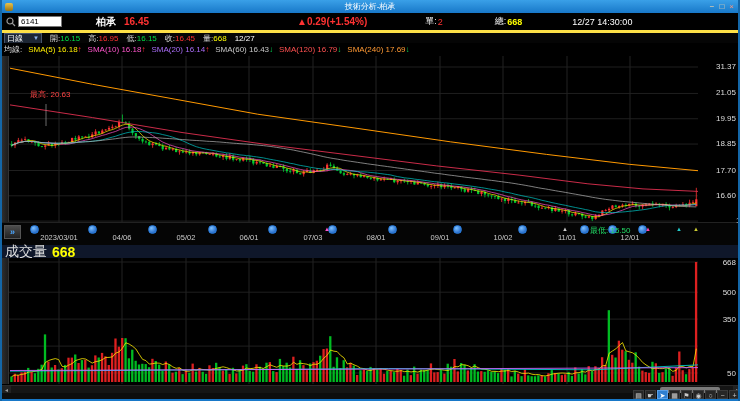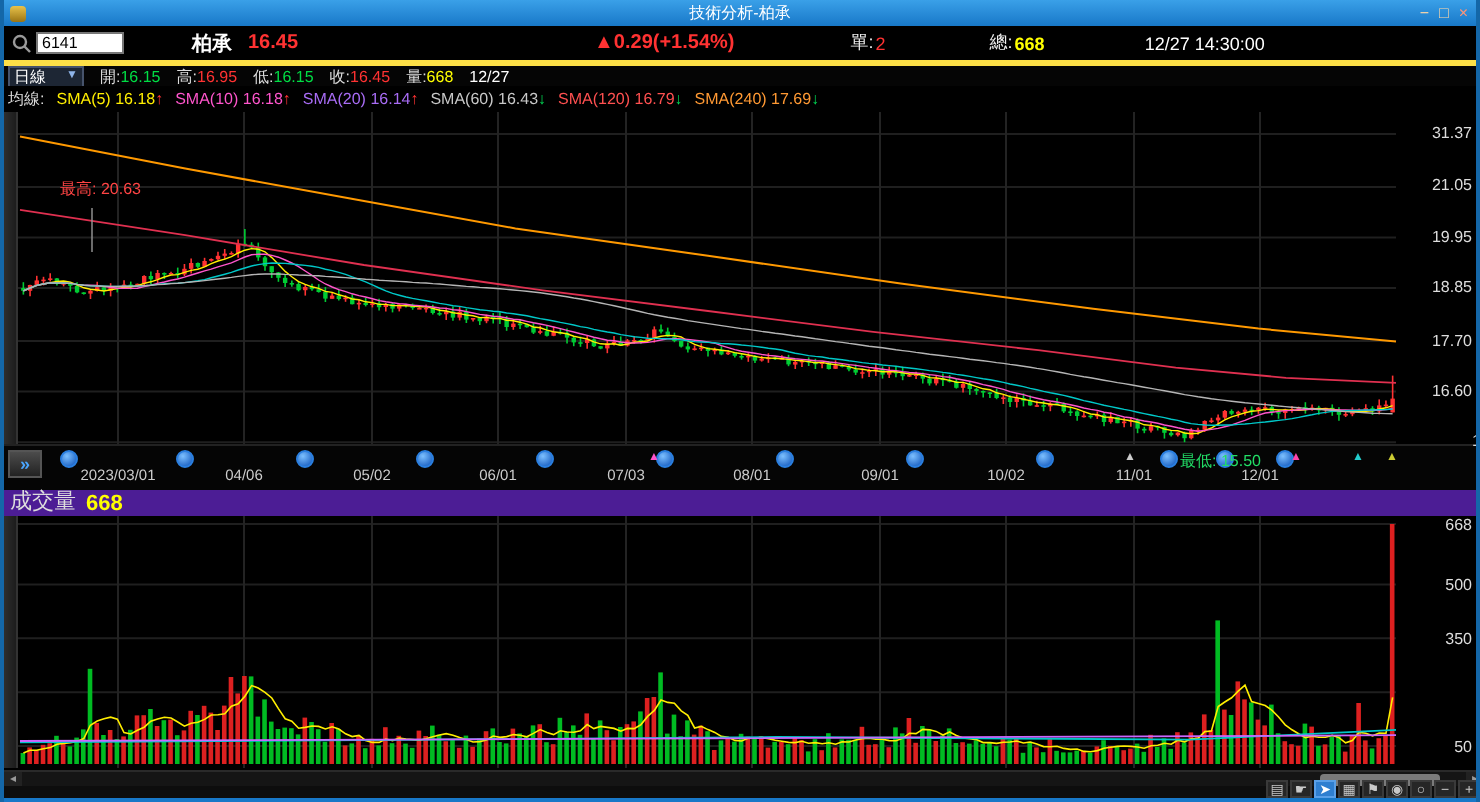--- a/index.html
+++ b/index.html
@@ -36,22 +36,22 @@
   .vgreen{color:#00dd44;} .vred{color:#ff3232;} .vyellow{color:#ffff00;} .vwhite{color:#fff;}
   
   .row3{position:absolute;top:43px;left:0;width:100%;height:13px;background:#000;
     display:flex;align-items:center;font-size:8px;}
   .row3 .prefix{color:#ddd;margin-left:2px;}
   .mait{margin-left:6px;} .mait .up{color:#ff3232;} .mait .dn{color:#00dd55;}
   
   .lstrip{position:absolute;left:0;width:7px;background:linear-gradient(90deg,#2e2e2e,#1c1c1c);border-right:1px solid #333;}
   .pricepane{position:absolute;top:56px;left:0;width:740px;height:166px;background:#000;}
   .axisband{position:absolute;top:222px;left:0;width:740px;height:23px;background:#050505;border-top:1px solid #222;}
-  .volheader{position:absolute;top:245px;left:0;width:100%;height:13px;background:#4c1d95;
-    display:flex;align-items:flex-end;font-size:11px;}
+  .volheader{position:absolute;top:245px;left:0;width:100%;height:13px;background:#0f172a;
+    display:flex;align-items:center;font-size:14px;}
   .volheader .lab{color:#ddd;margin-left:3px;} .volheader .tot{color:#ffff00;margin-left:5px;font-weight:bold;}
   .volpane{position:absolute;top:258px;left:0;width:740px;height:126px;background:#000;}
   .axis-col span{position:absolute;width:34px;text-align:right;font-size:8px;color:#ddd;z-index:6;}
   .datelab{position:absolute;width:64px;text-align:center;font-size:7.5px;color:#ccc;top:10px;}
   .evt{position:absolute;top:2px;width:9px;height:9px;border-radius:50%;
     background:radial-gradient(circle at 35% 30%,#7cc0ff,#0b50b8);border:1px solid #2a7fe0;}
   .tri{position:absolute;top:3px;font-size:6px;line-height:6px;}
   .expand{position:absolute;left:2px;top:2px;width:17px;height:14px;background:linear-gradient(#4c4c4c,#222);
     border:1px solid #555;color:#4aa6ff;font-size:9px;line-height:13px;text-align:center;font-weight:bold;}
   .anno-high{position:absolute;left:28px;top:33px;color:#ff4444;font-size:8px;z-index:5;}

